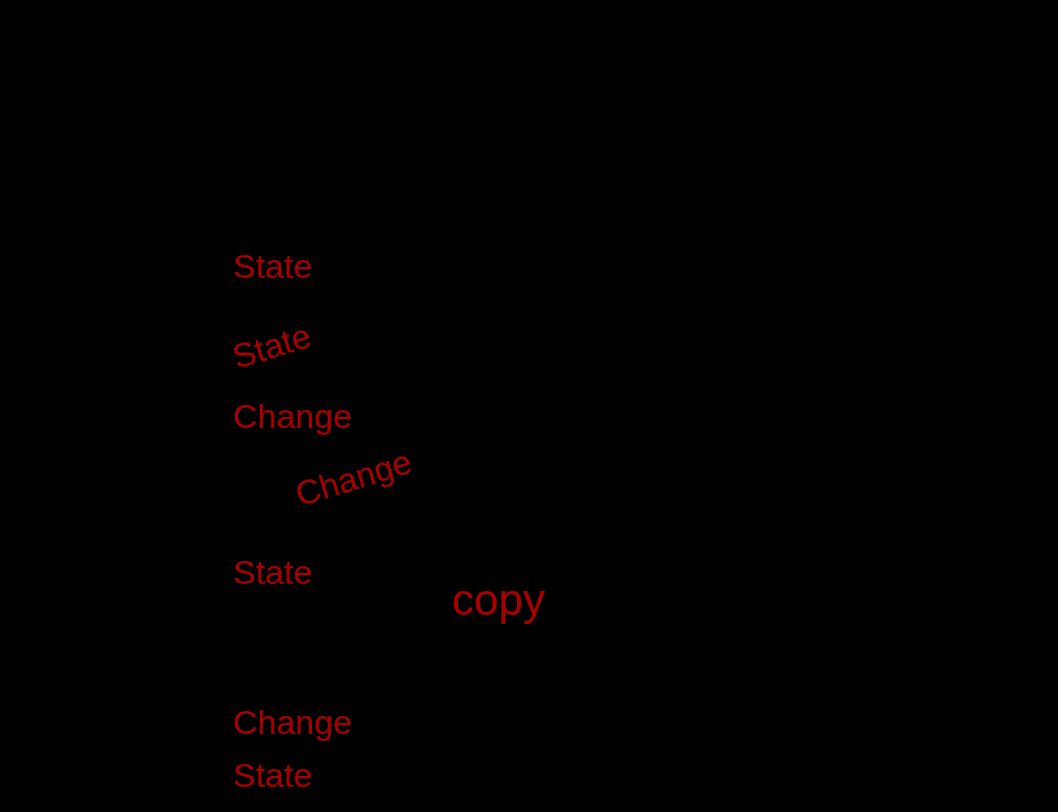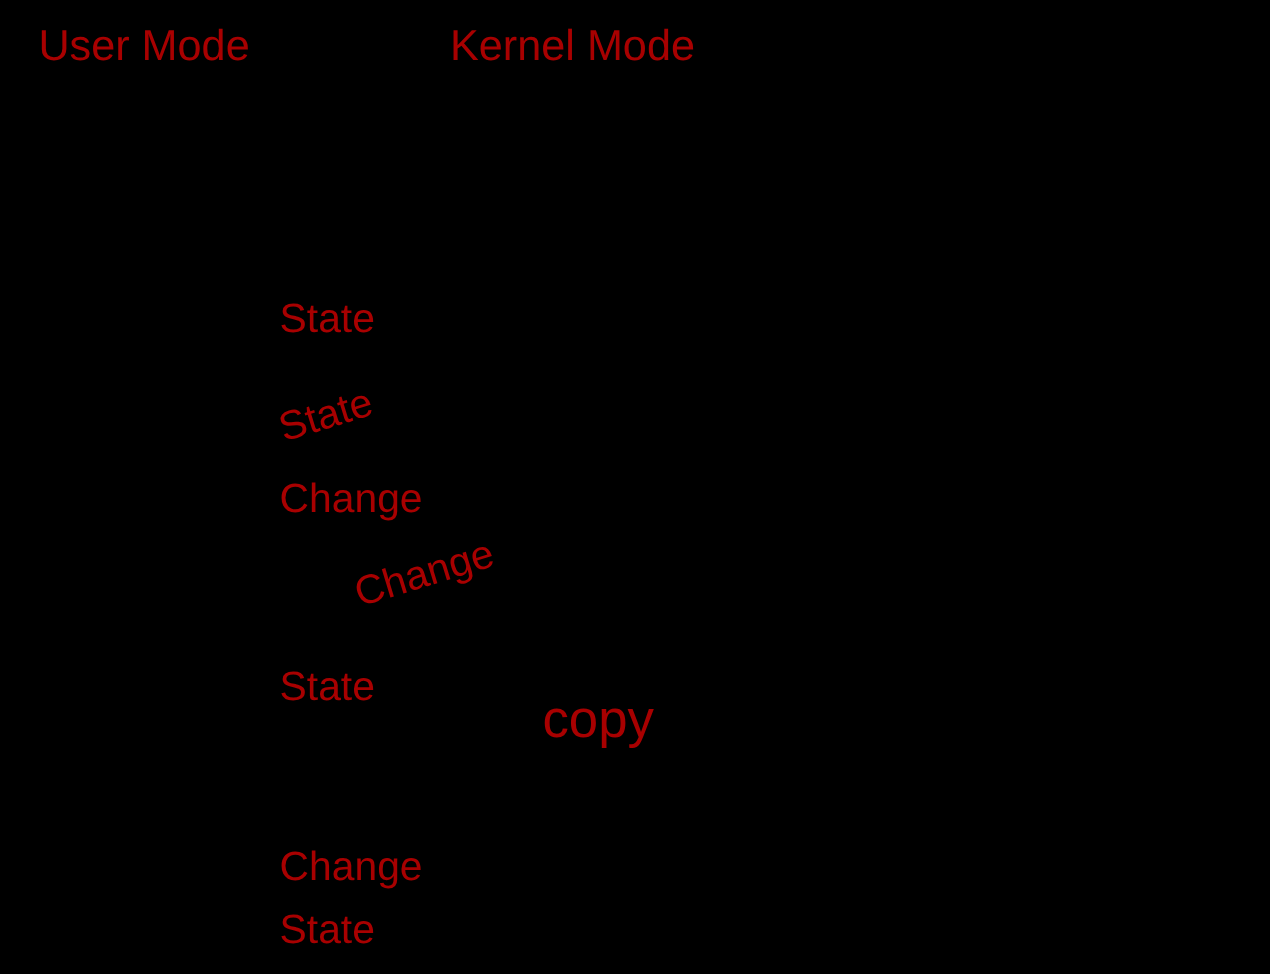--- a/index.html
+++ b/index.html
@@ -61,23 +61,21 @@
     left: 452px;
     top: 578px;
     font-size: 44px;
   }
 </style>
 </head>
 <body>
 
 <div id="canvas">
 
-  <div class="label mode-header" id="user-mode-label">User Mode</div>
 
-  <div class="label mode-header" id="kernel-mode-label">Kernel Mode</div>
 
   <div class="label state-change" id="state-change-1">
     <span class="line">State</span>
     <span class="line">Change</span>
   </div>
 
   <div class="label state-change" id="state-change-2">
     <span class="line">State</span>
     <span class="line indent">Change</span>
   </div>

